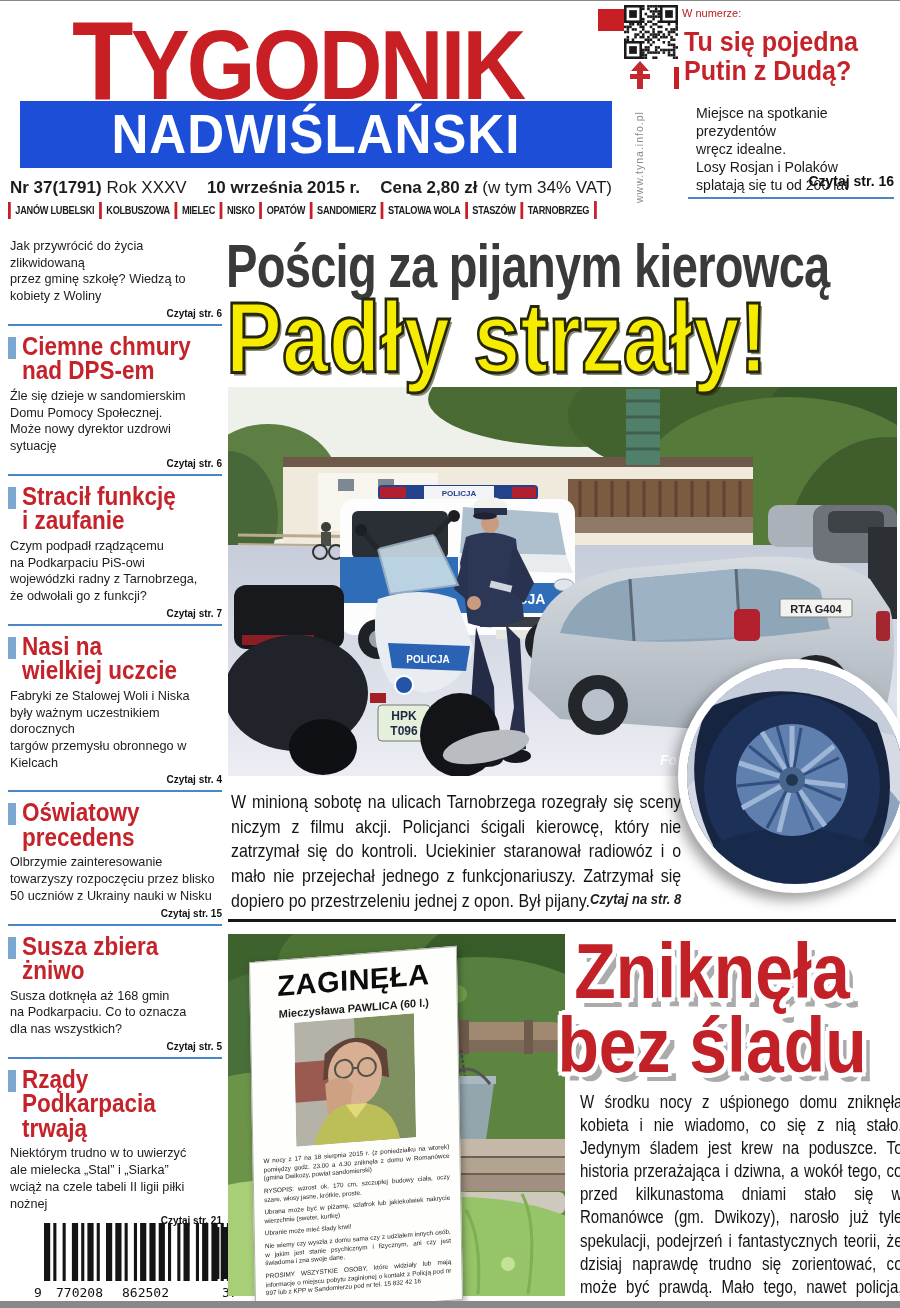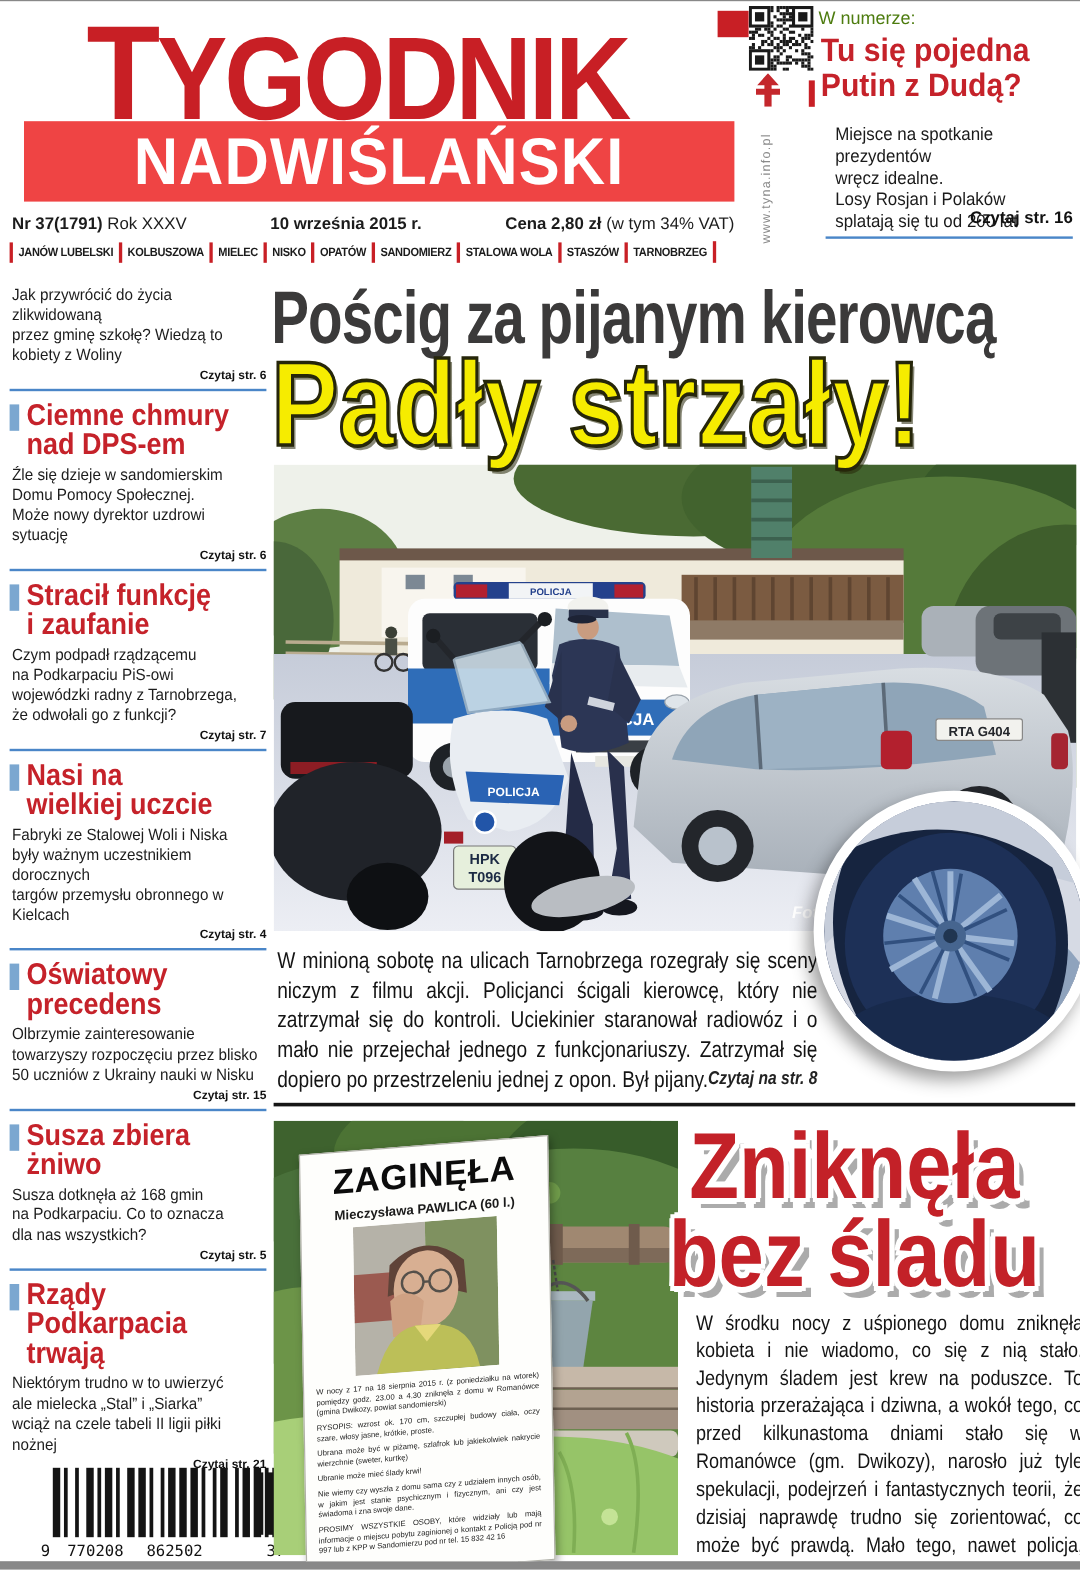--- a/index.html
+++ b/index.html
@@ -5,43 +5,43 @@
   * { margin:0; padding:0; box-sizing:border-box; }
   html,body { background:#888; }
   body { font-family:"Liberation Sans","DejaVu Sans",sans-serif; }
   .page { position:relative; width:900px; height:1300px; background:#fff; margin:1px auto; overflow:hidden; }
   .pre { white-space:pre-line; }
 
   
   .tyg { position:absolute; left:72px; top:4px; font-size:98px; font-weight:bold; color:#c81f25;
          letter-spacing:-3px; transform:scaleX(.9); transform-origin:left top; line-height:1; }
   .tyg::first-letter { font-size:1.14em; }
-  .nad-banner { position:absolute; left:20px; top:100px; width:592px; height:67px; background:#ef4444;
+  .nad-banner { position:absolute; left:20px; top:100px; width:592px; height:67px; background:#1d4ed8;
                 display:flex; align-items:center; justify-content:center; }
   .nad { color:#fff; font-size:55px; font-weight:bold; letter-spacing:1px; transform:scaleX(.93); line-height:1; }
   .red-tab { position:absolute; left:598px; top:8px; width:26px; height:22px; background:#c81f25; }
   .qr { position:absolute; left:624px; top:4px; width:54px; height:54px; background:#fff; }
   .up-arrow { position:absolute; left:629px; top:60px; }
   .vurl { position:absolute; left:633px; top:92px; height:110px; font-size:10.5px; color:#8a8a8a;
           writing-mode:vertical-rl; transform:rotate(180deg); letter-spacing:1px; }
 
   
-  .wnum-label { position:absolute; left:682px; top:6px; font-size:15px; color:#4d7c0f; }
+  .wnum-label { position:absolute; left:682px; top:6px; font-size:11px; color:#b91c1c; }
   .wnum-bullet { position:absolute; left:674px; top:66px; width:5px; height:22px; background:#c81f25; }
   .wnum-title { position:absolute; left:684px; top:27px; width:216px; font-size:27px; font-weight:bold;
                 color:#c5222a; line-height:1.07; transform:scaleX(.93); transform-origin:left top; }
   .wnum-teaser { position:absolute; left:696px; top:103px; width:210px; font-size:15px; color:#1a1a1a;
                  line-height:1.2; transform:scaleX(.94); transform-origin:left top; }
   .wnum-ref { position:absolute; left:684px; top:172px; width:210px; text-align:right;
               font-size:14px; font-weight:bold; color:#111; }
   .wnum-line { position:absolute; left:688px; top:196px; width:206px; height:2px; background:#4a86c8; }
 
   
   .issue-bar { position:absolute; left:10px; top:177px; width:602px; display:flex; justify-content:space-between;
-               font-size:14px; color:#1c1c1c; }
+               font-size:17px; color:#1c1c1c; }
   .issue-bar b { font-weight:bold; }
   .towns { position:absolute; left:8px; top:200px; width:660px; display:flex; align-items:center;
            transform:scaleX(.92); transform-origin:left top; }
   .town { font-size:10px; font-weight:bold; color:#1b1b1b; letter-spacing:-.3px; padding:3px 5px;
           border-left:3px solid #c81f25; white-space:nowrap; }
   .town-endbar { width:3px; height:18px; background:#c81f25; }
 
   
   .sidebar { position:absolute; left:8px; top:228px; width:214px; }
   .sb-item { padding-top:4px; }

